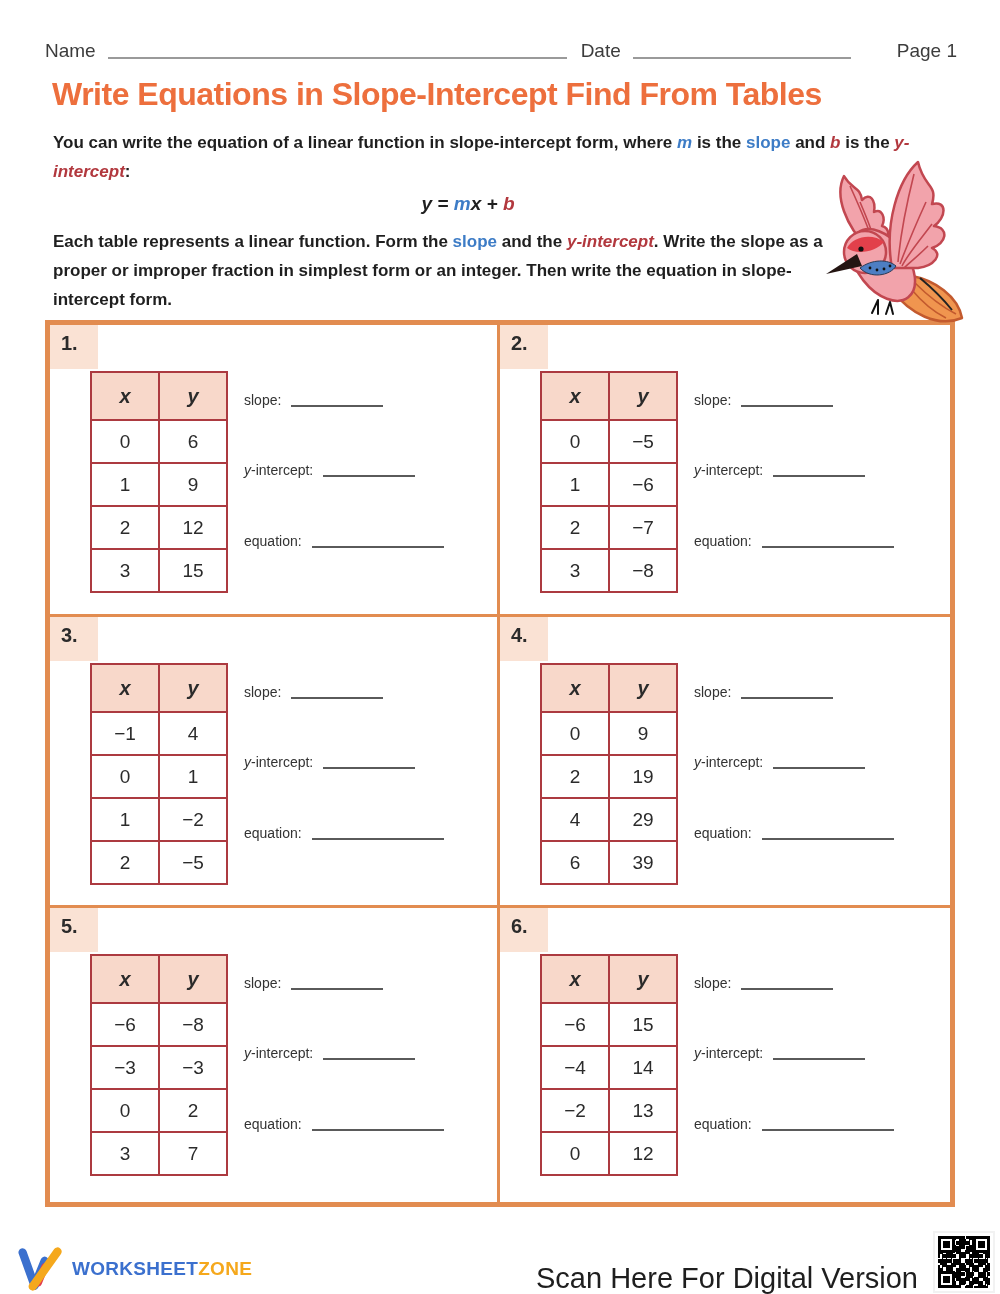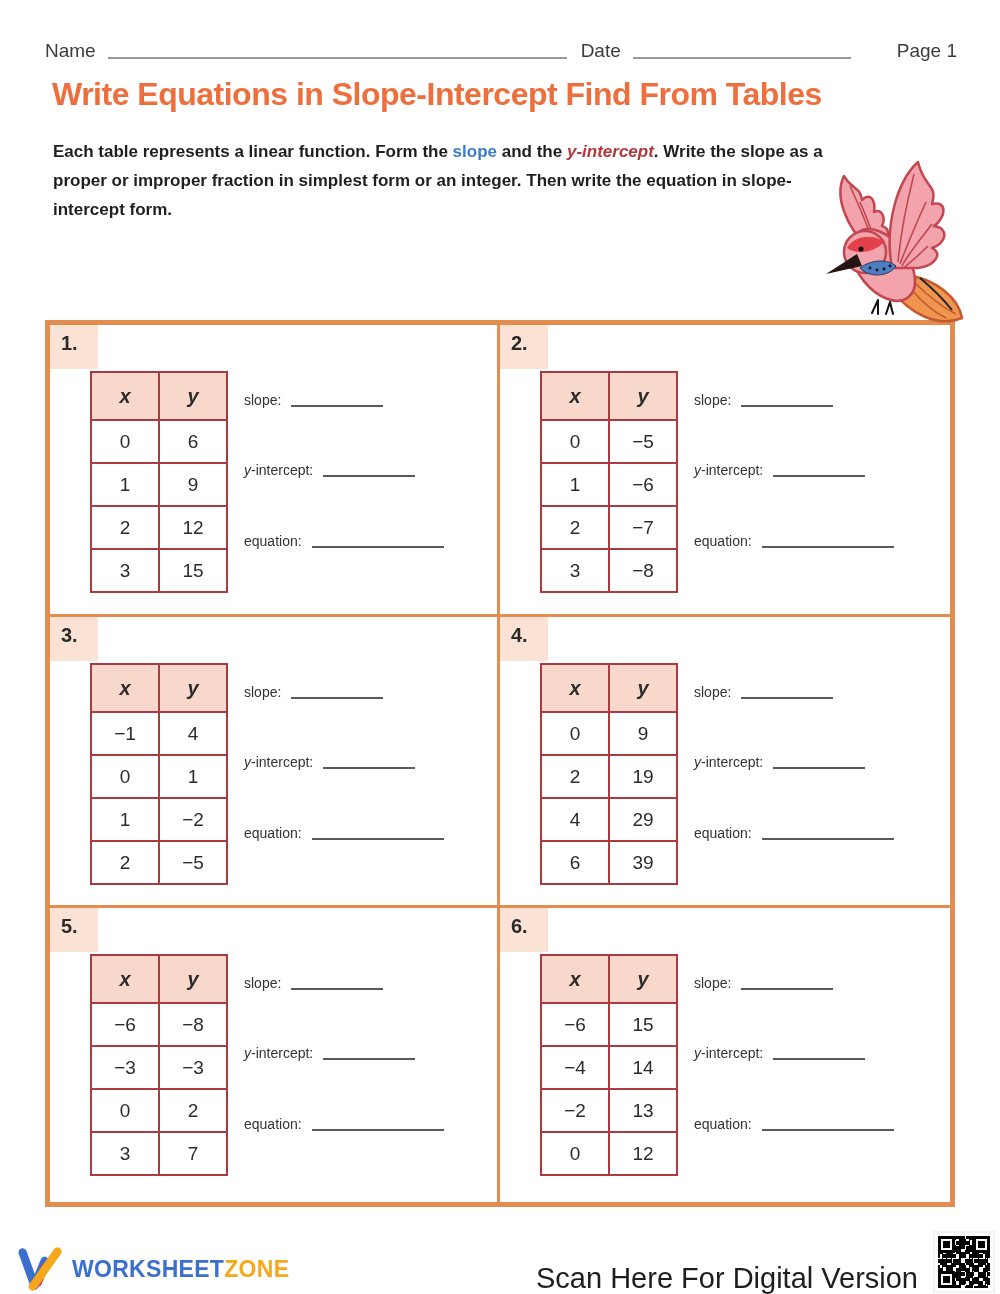--- a/index.html
+++ b/index.html
@@ -45,21 +45,21 @@
   .f1{top:66px;}
   .f2{top:136px;}
   .f3{top:207px;}
   .blank{display:inline-block;border-bottom:2px solid #5a5a5a;height:12px;margin-left:10px;
     transform:translateY(2px);}
   .b-s{width:92px;}
   .b-e{width:132px;}
   
   .logo{position:absolute;left:18px;top:1246px;display:flex;align-items:center;}
   .logo-mark{width:46px;height:46px;margin-right:8px;}
-  .logo-text{font-size:23px;font-weight:bold;letter-spacing:0.3px;}
+  .logo-text{font-size:19px;font-weight:bold;letter-spacing:0.3px;}
   .logo-blue{color:#3B70CE;}
   .logo-orange{color:#F5A81C;}
   .scan-text{position:absolute;right:82px;top:1262px;font-size:29px;color:#1e1e1e;}
   .qr{position:absolute;left:933px;top:1231px;width:62px;height:62px;background:#fff;
     border:2px solid #f2f2f2;box-sizing:border-box;}
   .qr-inner{position:absolute;inset:3px;
     background:
       repeating-conic-gradient(#000 0 25%, transparent 0 50%) 0 0/9px 9px,
       repeating-conic-gradient(#000 0 25%, #fff 0 50%) 2px 3px/13px 13px;}
   .finder{position:absolute;width:17px;height:17px;border:3px solid #000;background:#fff;box-sizing:border-box;}
@@ -75,20 +75,22 @@
   <span>Name</span>
   <span class="hline name-line"></span>
   <span>Date</span>
   <span class="hline date-line"></span>
   <span class="page-label">Page 1</span>
 </div>
 
 <h1 class="title">Write Equations in Slope-Intercept Find From Tables</h1>
 
 <div class="intro">
+  <p><span>You can write the equation of a linear function in slope-intercept form, where </span><span class="blue it">m</span><span> is the </span><span class="blue">slope</span><span> and </span><span class="red it">b</span><span> is the </span><span class="red it">y-intercept</span><span>:</span></p>
+  <div class="eq"><span>y</span><span> = </span><span class="blue">m</span><span>x</span><span> + </span><span class="red">b</span></div>
   <p class="p2"><span>Each table represents a linear function. Form the </span><span class="blue">slope</span><span> and the </span><span class="red it">y-intercept</span><span>. Write the slope as a proper or improper fraction in simplest form or an integer. Then write the equation in slope-intercept form.</span></p>
 </div>
 
 <svg class="bird" viewBox="0 0 150 190">
 
   <path d="M48,98 C 26,76 14,46 24,26 C 32,40 40,36 42,50 C 50,42 56,50 54,62 C 62,58 66,68 62,76 C 70,78 70,88 64,94 Z" fill="#F2A3AB" stroke="#C24750" stroke-width="2.5" stroke-linejoin="round"></path>
   <path d="M30,36 C 40,58 48,76 52,90 M40,52 C 46,66 52,80 54,90" fill="none" stroke="#C24750" stroke-width="1.6"></path>
 
   <path d="M72,140 C 90,164 118,178 142,168 C 138,146 114,130 92,126 Z" fill="#F0954F" stroke="#C35A2E" stroke-width="2.5" stroke-linejoin="round"></path>
   <path d="M94,132 C 108,146 124,158 136,164 M92,140 C 102,152 114,162 126,168" fill="none" stroke="#C35A2E" stroke-width="1.6"></path>

